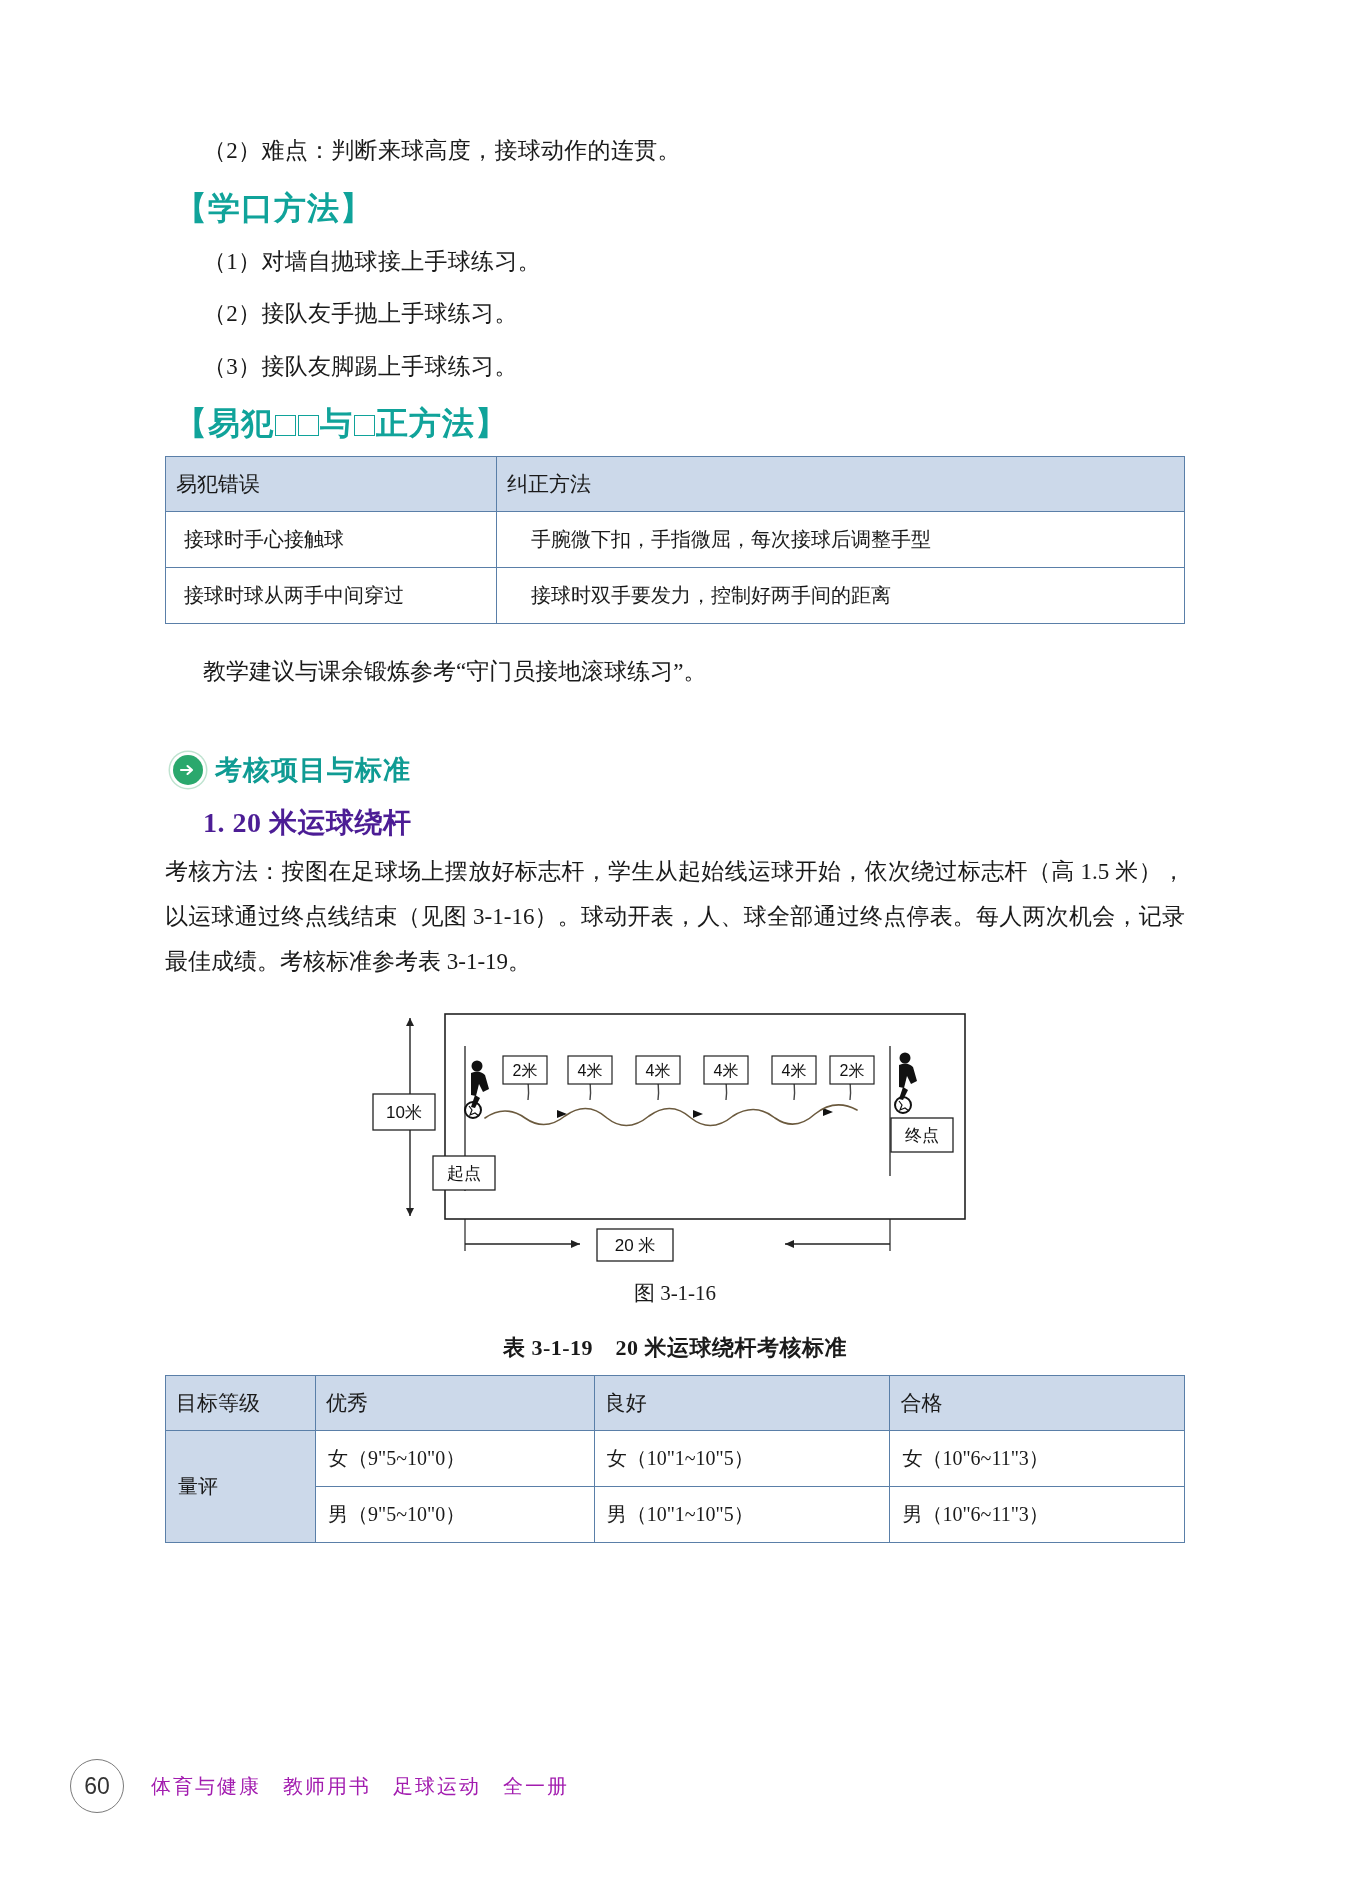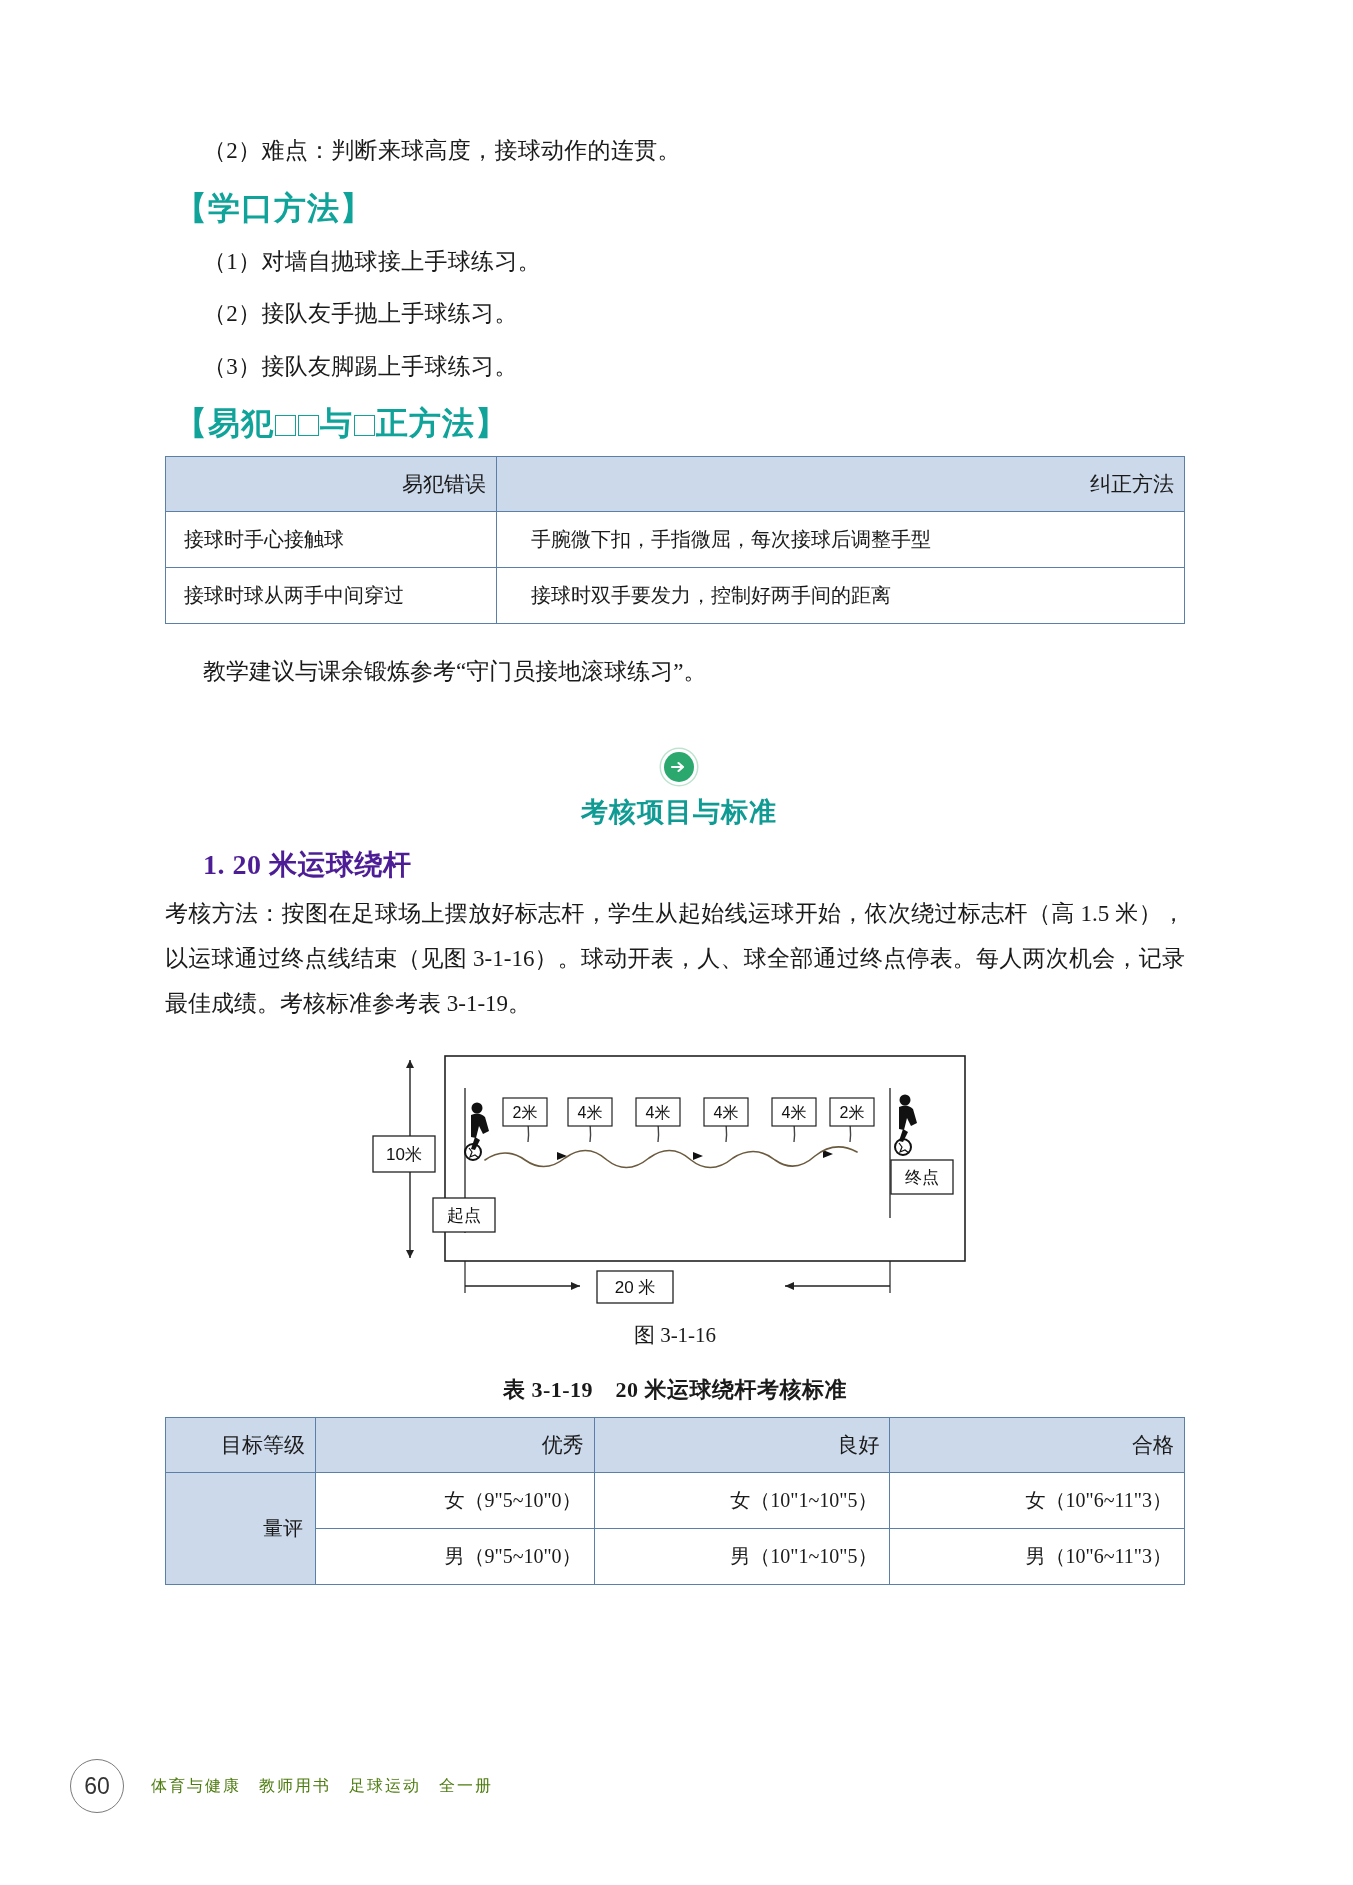--- a/index.html
+++ b/index.html
@@ -61,21 +61,21 @@
   }
   table.doc-table {
     border-collapse: collapse;
     width: 1020px;
     font-size: 20px;
   }
   table.doc-table td, table.doc-table th {
     border: 1.3px solid #5a7fa8;
     padding: 14px 12px;
     font-weight: normal;
-    text-align: right;
+    text-align: left;
   }
   table.doc-table thead th {
     background: #ccd9ea;
     font-size: 21px;
     padding: 13px 10px;
   }
   .t18 td.c1 {
     width: 300px;
     text-align: left;
     padding-left: 18px;
@@ -89,21 +89,20 @@
     line-height: 1.9;
     margin-top: 26px;
     padding-left: 38px;
   }
   .heading-main {
     margin-top: 58px;
     display: flex;
     align-items: center;
     gap: 12px;
     padding-left: 8px;
-    flex-direction: column;
   }
   .arrow-circle {
     width: 30px; height: 30px;
     border-radius: 50%;
     background: #2aa86d;
     display: inline-flex;
     align-items: center;
     justify-content: center;
     position: relative;
     box-shadow: 0 0 0 3px #ffffff, 0 0 0 4.5px #bfe3d0;
@@ -151,22 +150,22 @@
   .page-num-circle {
     width: 52px; height: 52px;
     border-radius: 50%;
     border: 1.6px solid #7a7a7a;
     display: flex; align-items: center; justify-content: center;
     font-size: 23px;
     color: #333;
     font-family: "Liberation Sans", sans-serif;
   }
   .footer-text {
-    font-size: 16px;
-    color: #4d7c0f;
+    font-size: 20px;
+    color: #a21caf;
     letter-spacing: 2px;
   }
   .fig-svg { display:block; }
 </style>
 </head>
 <body>
 
 <div class="page">
   <div class="content">
 

